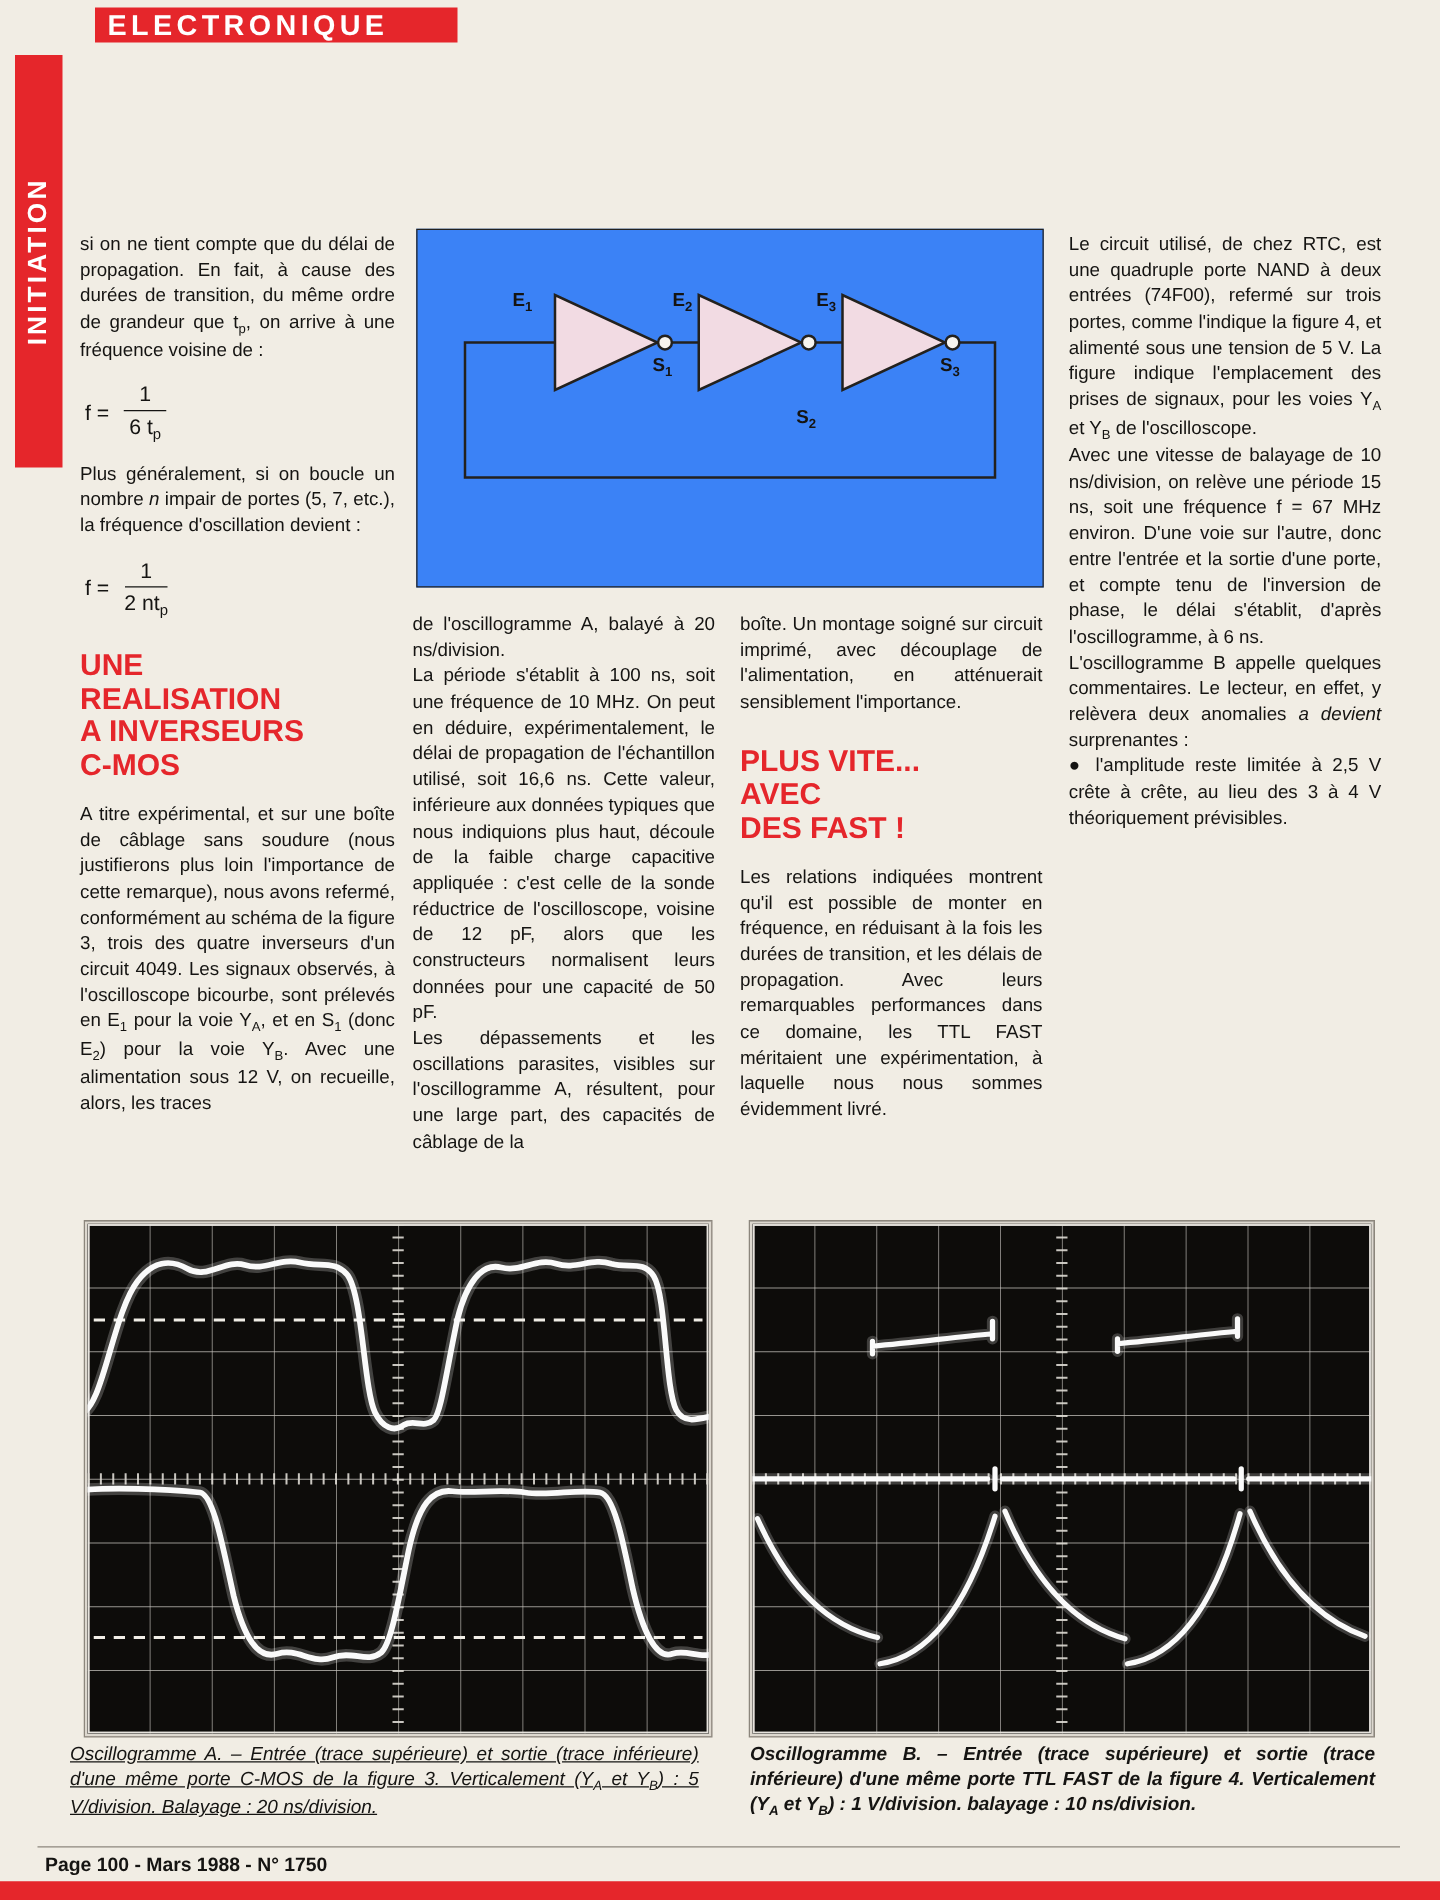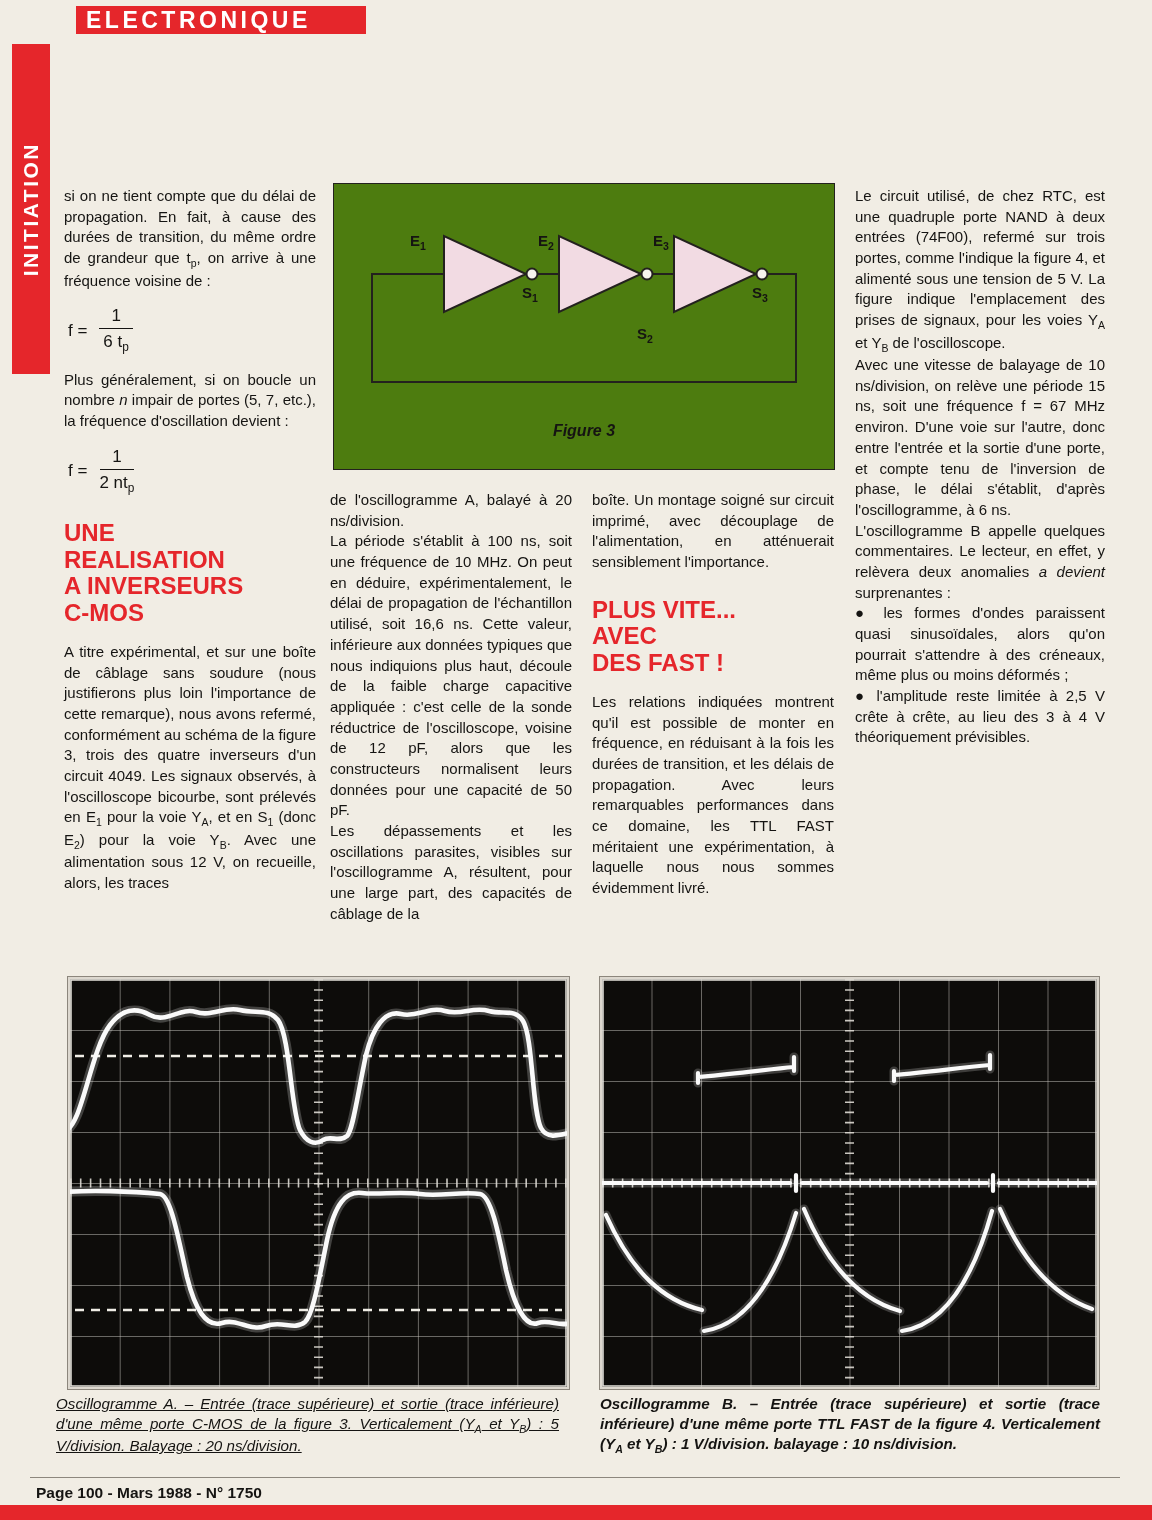--- a/index.html
+++ b/index.html
@@ -27,21 +27,21 @@
   .col p { margin:0; }
   .red-head { color:var(--red); font-weight:bold; font-size:24px; line-height:1.1; text-align:left; margin:24px 0 16px 0; }
   .formula { display:flex; align-items:center; gap:12px; font-size:17px; margin:14px 0 14px 4px; }
   .frac { display:inline-flex; flex-direction:column; align-items:center; line-height:1.25; }
   .frac .num { padding:0 12px 2px; border-bottom:1.6px solid var(--ink); }
   .frac .den { padding-top:2px; }
   sub { font-size:70%; }
 
   .figure-box {
     position:absolute; left:333px; top:183px; width:502px; height:287px;
-    background:#4d7c0f; border:1.8px solid #23211e;text-decoration:underline;
+    background:#3b82f6; border:1.8px solid #23211e;text-decoration:underline;
   }
   .glabel { position:absolute; font-weight:bold; font-size:15px; }
   .fig-caption {
     position:absolute; left:0; right:0; top:238px; text-align:center;
     font-style:italic; font-weight:bold; font-size:16px;
   }
 
   .osc { position:absolute; background:#0d0c0a; border:2px solid #ddd8cf; outline:1px solid #8c867c; }
   .osc svg { display:block; }
   .caption {
@@ -100,40 +100,38 @@
       <circle cx="313" cy="90" r="5.5"></circle>
       <circle cx="428" cy="90" r="5.5"></circle>
     </g>
   </svg>
   <div class="glabel" style="left:76px; top:48px;">E<sub>1</sub></div>
   <div class="glabel" style="left:188px; top:100px;">S<sub>1</sub></div>
   <div class="glabel" style="left:204px; top:48px;">E<sub>2</sub></div>
   <div class="glabel" style="left:303px; top:100px;margin-top:41px;">S<sub>2</sub></div>
   <div class="glabel" style="left:319px; top:48px;">E<sub>3</sub></div>
   <div class="glabel" style="left:418px; top:100px;">S<sub>3</sub></div>
-  <div class="fig-caption">Figure 3</div>
 </div>
 
 <div class="col" style="left:330px; top:490px; width:242px;">
   <p>de l'oscillogramme A, balayé à 20 ns/division.</p>
   <p>La période s'établit à 100 ns, soit une fréquence de 10 MHz. On peut en déduire, expérimentalement, le délai de propagation de l'échantillon utilisé, soit 16,6 ns. Cette valeur, inférieure aux données typiques que nous indiquions plus haut, découle de la faible charge capacitive appliquée : c'est celle de la sonde réductrice de l'oscilloscope, voisine de 12 pF, alors que les constructeurs normalisent leurs données pour une capacité de 50 pF.</p>
   <p>Les dépassements et les oscillations parasites, visibles sur l'oscillogramme A, résultent, pour une large part, des capacités de câblage de la</p>
 </div>
 
 <div class="col" style="left:592px; top:490px; width:242px;">
   <p>boîte. Un montage soigné sur circuit imprimé, avec découplage de l'alimentation, en atténuerait sensiblement l'importance.</p>
   <h2 class="red-head">PLUS VITE...<br>AVEC<br>DES FAST !</h2>
   <p>Les relations indiquées montrent qu'il est possible de monter en fréquence, en réduisant à la fois les durées de transition, et les délais de propagation. Avec leurs remarquables performances dans ce domaine, les TTL FAST méritaient une expérimentation, à laquelle nous nous sommes évidemment livré.</p>
 </div>
 
 <div class="col" style="left:855px; top:186px; width:250px;">
   <p>Le circuit utilisé, de chez RTC, est une quadruple porte NAND à deux entrées (74F00), refermé sur trois portes, comme l'indique la figure 4, et alimenté sous une tension de 5 V. La figure indique l'emplacement des prises de signaux, pour les voies Y<sub>A</sub> et Y<sub>B</sub> de l'oscilloscope.</p>
   <p>Avec une vitesse de balayage de 10 ns/division, on relève une période 15 ns, soit une fréquence f = 67 MHz environ. D'une voie sur l'autre, donc entre l'entrée et la sortie d'une porte, et compte tenu de l'inversion de phase, le délai s'établit, d'après l'oscillogramme, à 6 ns.</p>
   <p>L'oscillogramme B appelle quelques commentaires. Le lecteur, en effet, y relèvera deux anomalies <i>a devient</i> surprenantes :</p>
-  <p>● les formes d'ondes paraissent quasi sinusoïdales, alors qu'on pourrait s'attendre à des créneaux, même plus ou moins déformés ;</p>
   <p>● l'amplitude reste limitée à 2,5 V crête à crête, au lieu des 3 à 4 V théoriquement prévisibles.</p>
 </div>
 
 <div class="osc" style="left:68px; top:977px; width:501px; height:412px;">
   <svg width="497" height="408" viewBox="0 0 497 408">
     <defs>
       <pattern id="gridA" width="49.7" height="51" patternUnits="userSpaceOnUse">
         <path d="M 49.7 0 L 0 0 0 51" fill="none" stroke="#e6e3dd" stroke-width="1" opacity="0.85"></path>
       </pattern>
     </defs>

